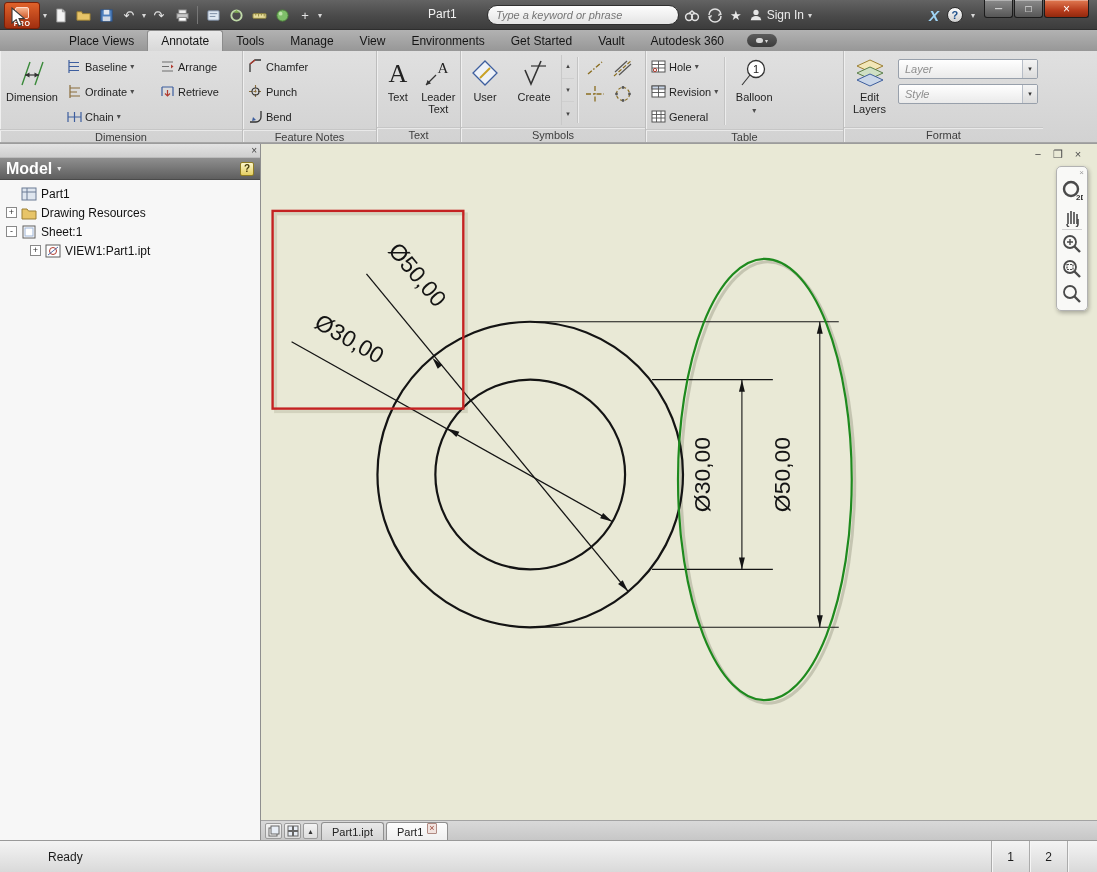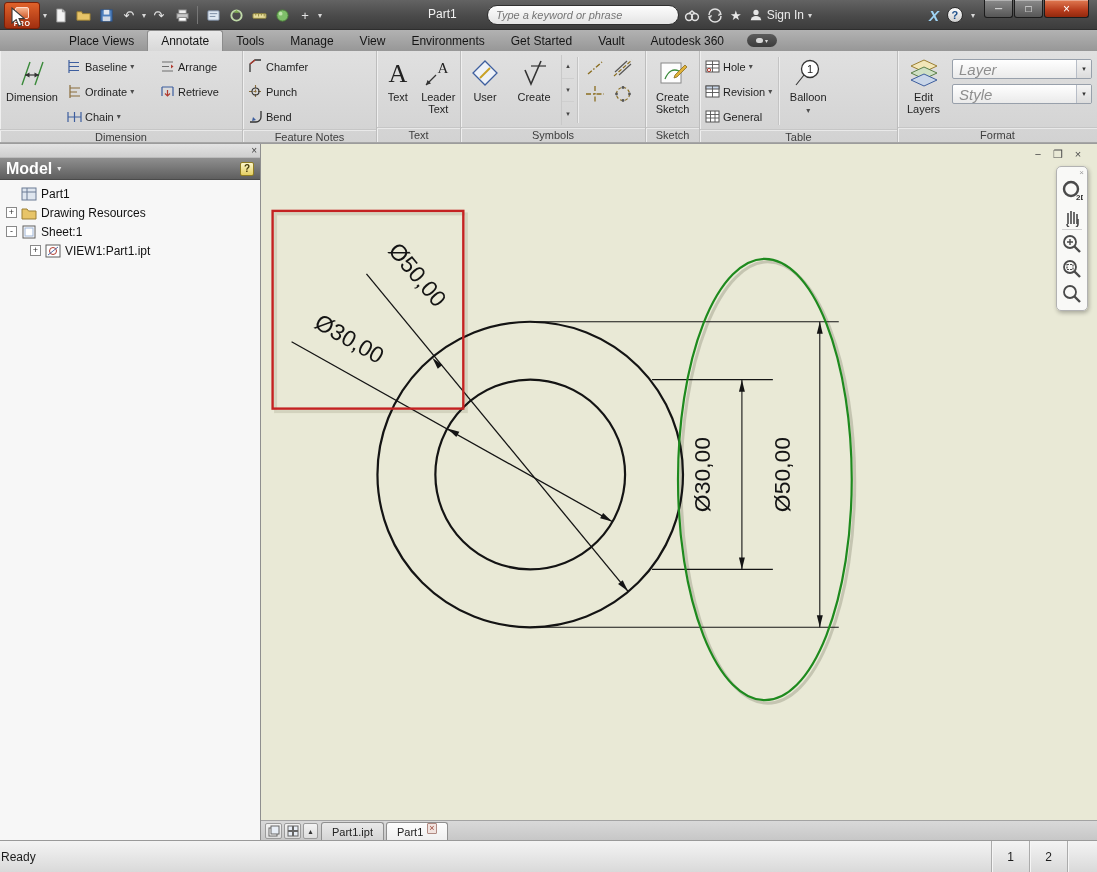--- a/index.html
+++ b/index.html
@@ -53,21 +53,21 @@
   .slabel{font-size:11px;color:#1f1f1f;white-space:nowrap;}
   .dd{font-size:8px;color:#4d4d4d;}
   .vsep{width:1px;background:#c4c4c4;margin:4px 2px;box-shadow:1px 0 0 #ececec;}
   .scrollstrip{width:13px;display:flex;flex-direction:column;margin:2px 1px;border-left:1px solid #c9c9c9;}
   .scrollstrip .sarr{flex:1;display:flex;align-items:center;justify-content:center;font-size:7px;color:#444;border-bottom:1px solid #cfcfcf;}
   .clgrid{display:grid;grid-template-columns:26px 26px;grid-template-rows:24px 24px;gap:2px;align-content:start;padding:3px 2px;}
   .clbtn{display:flex;align-items:center;justify-content:center;border-radius:2px;}
   .clbtn svg{width:20px;height:18px;}
   .combocol{display:flex;flex-direction:column;gap:5px;justify-content:flex-start;padding:6px 4px 0 4px;}
   .combo{width:140px;height:20px;background:linear-gradient(#ffffff,#eaeaea);border:1px solid #98a0ab;border-radius:2px;display:flex;align-items:center;overflow:hidden;}
-  .combo .ctext{flex:1;padding:0 6px;color:#8e8e8e;font-style:italic;font-size:15px;}
+  .combo .ctext{flex:1;padding:0 6px;color:#8e8e8e;font-style:italic;font-size:11px;}
   .combo .cbtn{width:15px;height:100%;border-left:1px solid #b7bdc7;display:flex;align-items:center;justify-content:center;font-size:7px;color:#333;background:linear-gradient(#f4f4f4,#dcdcdc);}
 
   
   .main{flex:1;display:flex;min-height:0;border-top:1px solid #9c9c9c;}
   .browser{width:261px;flex:none;background:#f2f2f2;border-right:1px solid #8f8f8f;display:flex;flex-direction:column;}
   .browser-top{height:14px;background:linear-gradient(#e3e3e3,#cfcfcf);display:flex;justify-content:flex-end;align-items:center;padding:0 3px;color:#444;font-size:10px;border-bottom:1px solid #bbb;}
   .browser-head{height:22px;background:linear-gradient(#8f8f8f,#5e5e5e);display:flex;align-items:center;padding:0 6px;gap:5px;border-bottom:1px solid #4a4a4a;}
   .bh-title{color:#fff;font-weight:bold;font-size:16px;}
   .bh-dd{color:#e8e8e8;font-size:8px;}
   .bh-help{margin-left:auto;width:14px;height:14px;background:linear-gradient(#fdf6c9,#e4cf62);border:1px solid #8f7c23;border-radius:2px;color:#463c0a;font-size:10px;font-weight:bold;display:flex;align-items:center;justify-content:center;}
@@ -93,21 +93,21 @@
   .doctabs{height:20px;background:linear-gradient(#d9d9d9,#c7c7c7);border-top:1px solid #a3a3a3;display:flex;align-items:flex-end;padding-left:3px;flex:none;}
   .dticon{width:17px;height:16px;margin:0 1px 1px 1px;display:flex;align-items:center;justify-content:center;border:1px solid #9b9b9b;background:linear-gradient(#f3f3f3,#ddd);border-radius:2px;}
   .dticon svg{width:12px;height:12px;}
   .dtup{width:15px;height:16px;margin:0 3px 1px 1px;font-size:8px;color:#333;display:flex;align-items:center;justify-content:center;border:1px solid #9b9b9b;background:linear-gradient(#f3f3f3,#ddd);border-radius:2px;}
   .dtab{height:18px;padding:0 10px;display:flex;align-items:center;gap:4px;font-size:11px;color:#222;border:1px solid #8f8f8f;border-bottom:none;background:linear-gradient(#e9e9e9,#d4d4d4);border-radius:3px 3px 0 0;margin-right:2px;}
   .dtab.active{background:linear-gradient(#fdfdfd,#efefef);}
   .dtab .xbadge{font-size:9px;color:#9c4a3a;border:1px solid #b08a82;background:#f1e3df;line-height:9px;padding:0 1px;border-radius:1px;margin-top:-6px;}
 
   
   .statusbar{height:32px;background:linear-gradient(#f4f4f4,#d9d9d9);border-top:1px solid #9a9a9a;display:flex;align-items:center;flex:none;font-size:12px;color:#1c1c1c;}
-  .st-msg{padding-left:1px;flex:1;}
+  .st-msg{padding-left:1px;flex:1;margin-left:47px;}
   .st-cell{width:38px;height:100%;display:flex;align-items:center;justify-content:center;border-left:1px solid #ababab;box-shadow:inset 1px 0 0 #f5f5f5;}
   .st-cell.blank{width:30px;}
 
   
   .cursor{position:absolute;left:11px;top:7px;z-index:99;pointer-events:none;}
 </style>
 </head>
 <body>
 
 <div class="app">
@@ -389,33 +389,20 @@
                 <circle cx="16.5" cy="9" r="1.4" fill="#555"></circle>
                 <circle cx="10" cy="15.5" r="1.4" fill="#555"></circle>
                 <circle cx="3.5" cy="9" r="1.4" fill="#555"></circle>
               </svg>
             </div>
         </div>
       </div>
       <div class="plabel">Symbols</div>
     </div>
 
-    <div class="panel" style="width:54px">
-      <div class="pcontent">
-        <div class="bbtn" style="width:52px">
-          <svg viewBox="0 0 30 30">
-              <rect x="3" y="5" width="20" height="20" fill="#fdfdfd" stroke="#888"></rect>
-              <path d="M7 21 Q12 9 21 13" fill="none" stroke="#3a8a3a" stroke-width="1.3"></path>
-              <path d="M17 17 L27 7 l2 2 L19 19 l-3 1 z" fill="#e0b23a" stroke="#8a6d1f" stroke-width=".8"></path>
-            </svg>
-          <span class="blabel">Create Sketch</span>
-        </div>
-      </div>
-      <div class="plabel">Sketch</div>
-    </div>
 
     <div class="panel" style="width:198px">
       <div class="pcontent">
         <div class="scol">
           <div class="sbtn">
             <svg viewBox="0 0 15 15">
                 <rect x="1" y="2" width="13" height="11" fill="#fff" stroke="#555"></rect>
                 <path d="M1 5.5 H14 M1 9 H14 M7.5 2 V13" stroke="#555" stroke-width=".9"></path>
                 <circle cx="4" cy="11" r="1.6" fill="none" stroke="#b03a2e"></circle>
               </svg>

